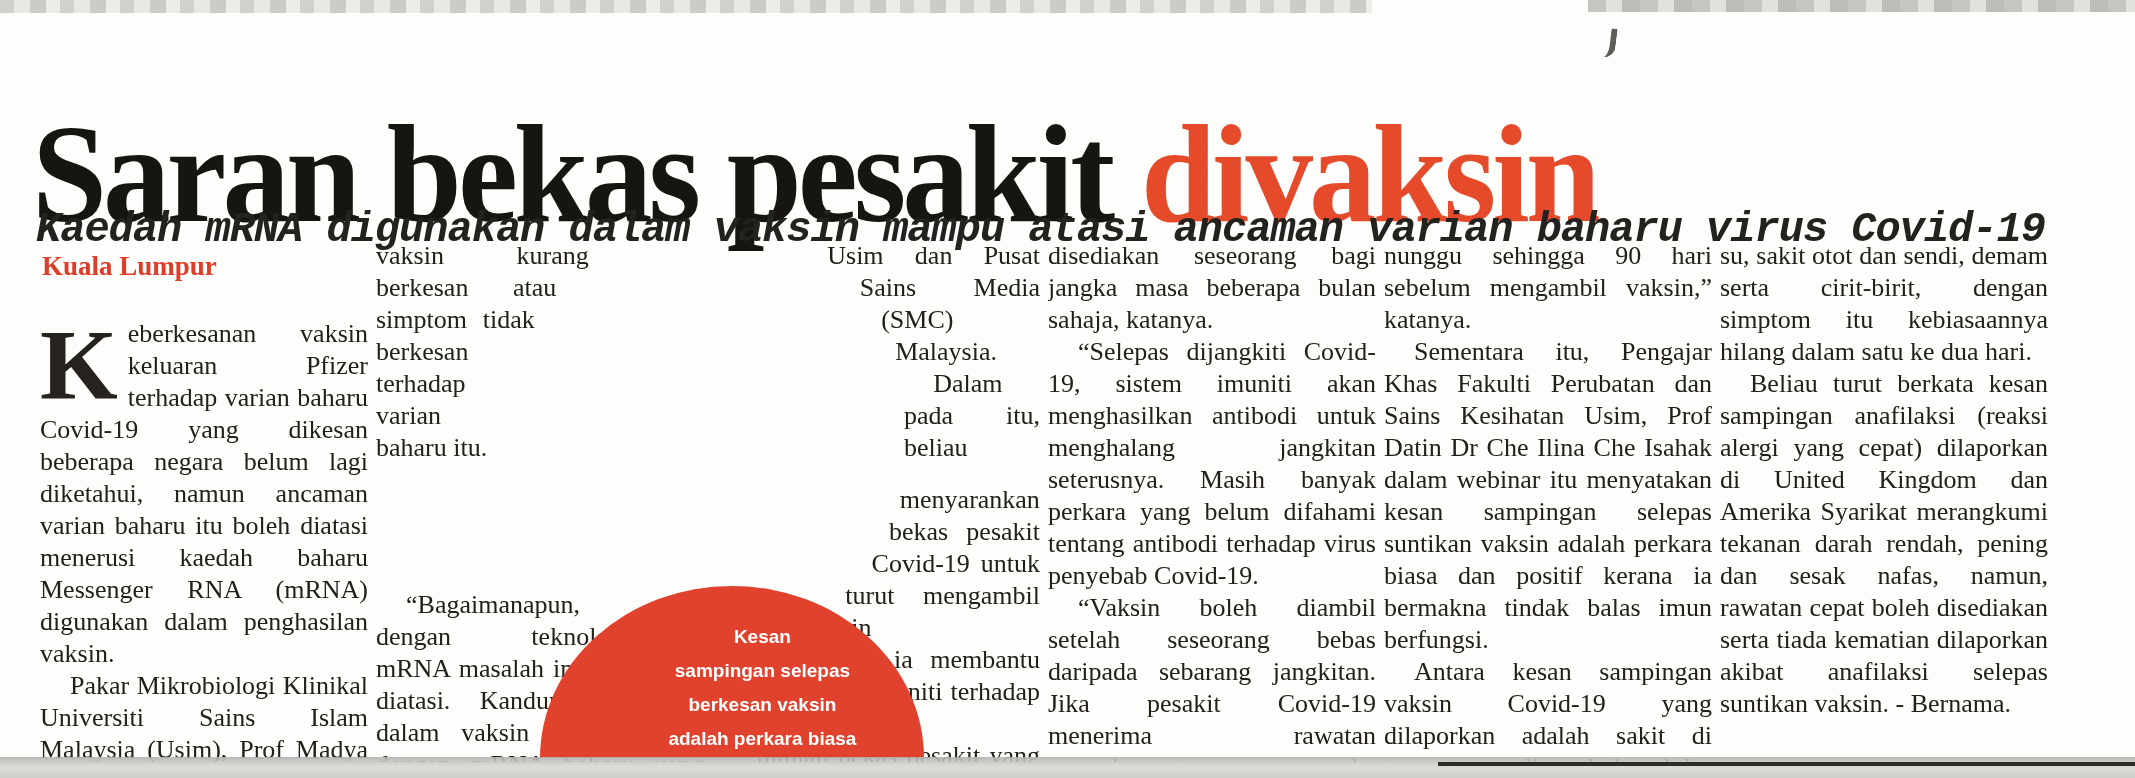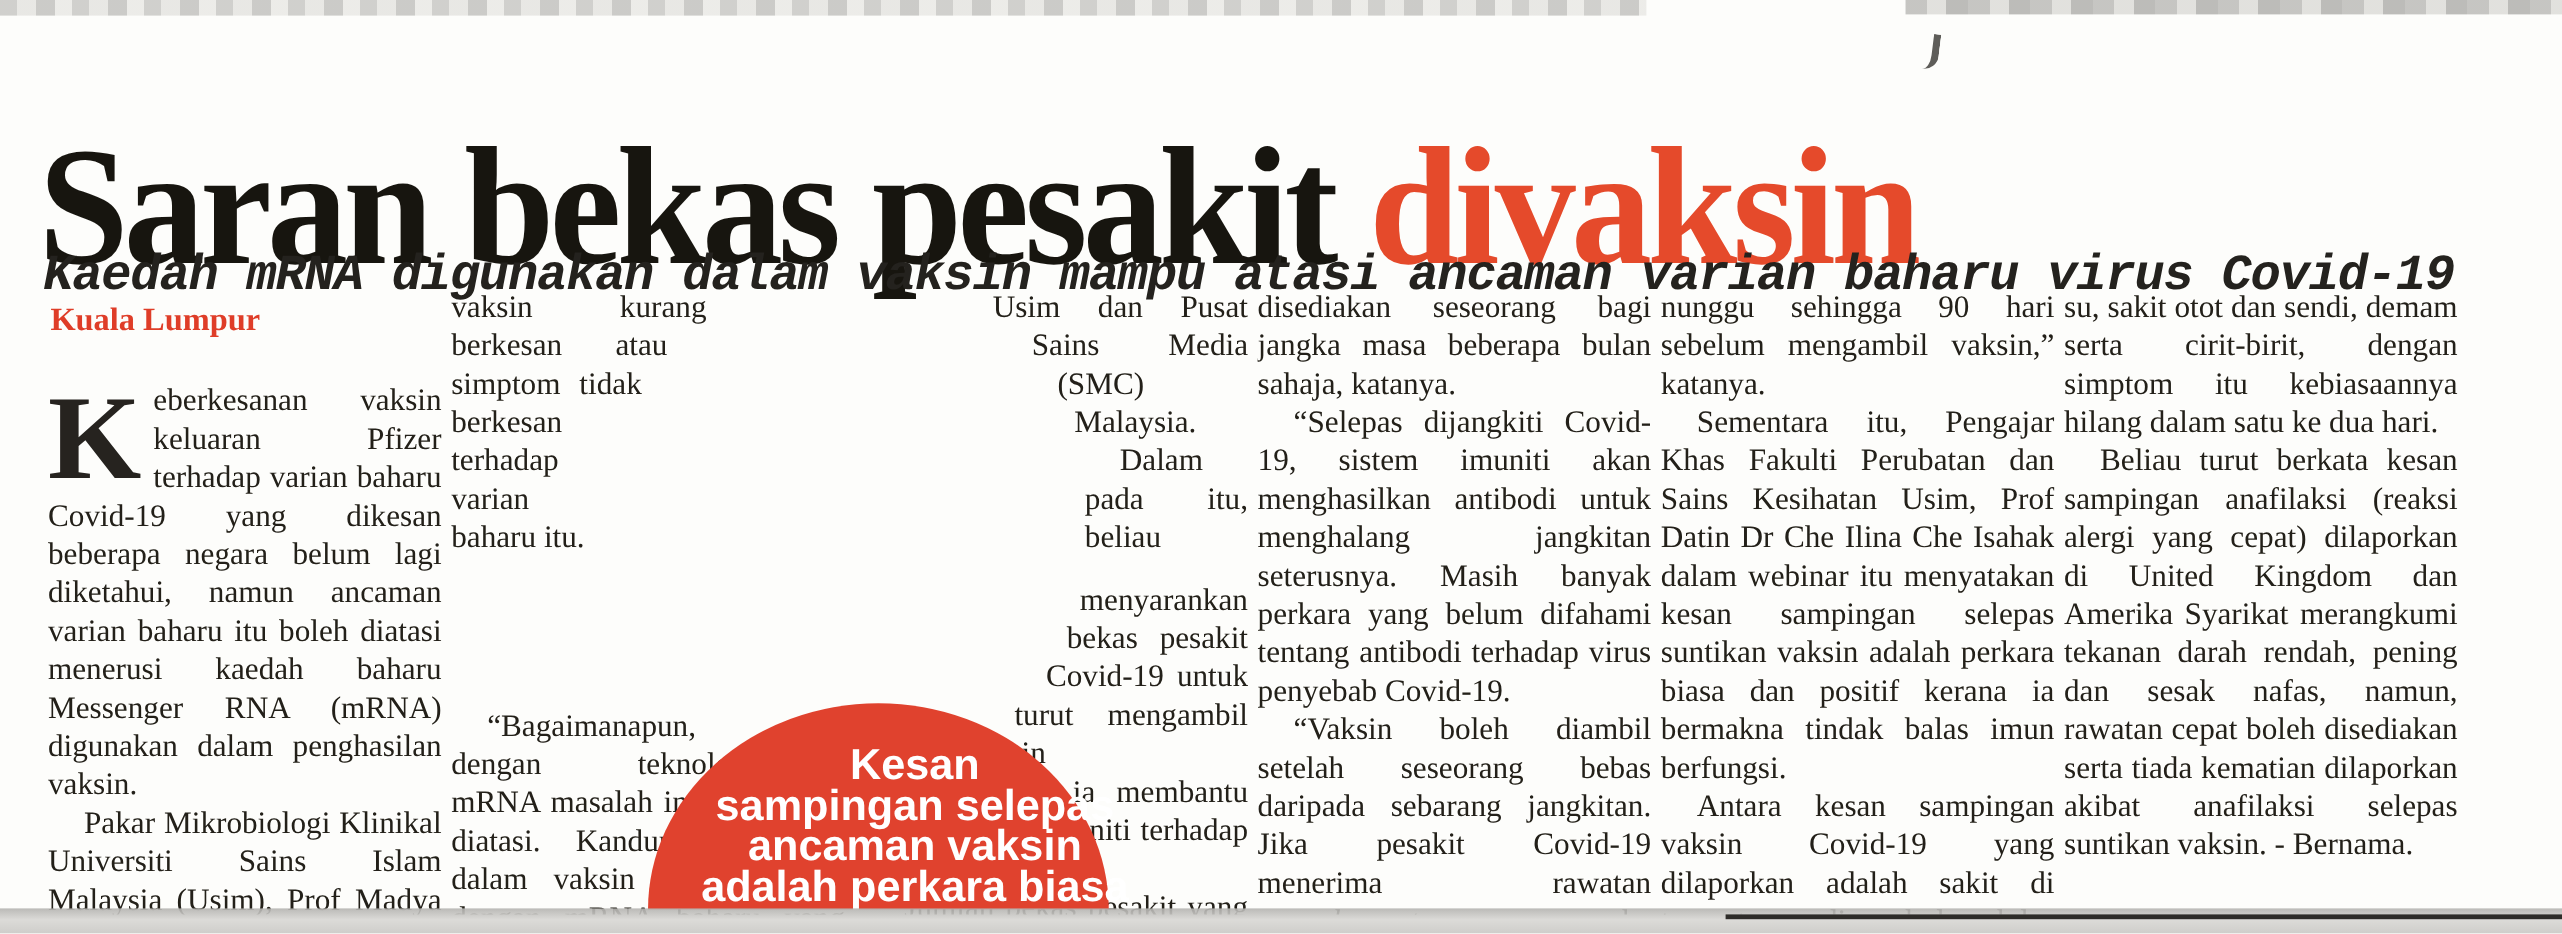--- a/index.html
+++ b/index.html
@@ -72,21 +72,21 @@
   
   .callout{
     position:absolute;left:540px;top:586px;width:384px;height:172px;
     background:var(--callout-bg);
     border-radius:192px 192px 0 0 / 172px 172px 0 0;
   }
   .callout-text{
     position:absolute;left:50%;bottom:2px;transform:translateX(-42%);
     width:380px;text-align:center;
     font-family:"Liberation Sans",sans-serif;font-weight:700;
-    font-size:36px;line-height:34px;color:var(--callout-text);
+    font-size:19px;line-height:34px;color:var(--callout-text);
   }
   .callout-text span{display:block;}
   
   .bottom-band{
     position:absolute;left:0;top:757px;width:2135px;height:21px;
     background:linear-gradient(180deg,#b3b2af 0%,#d8d7d4 45%,#c9c8c5 100%);
     opacity:.9;
   }
   .bottom-rule{position:absolute;left:1438px;top:762px;width:697px;height:4px;background:#2e2c29;}
 </style>
@@ -133,21 +133,21 @@
     <div class="col">
         <p>su, sakit otot dan sendi, demam serta cirit-birit, dengan simptom itu kebiasaannya hilang dalam satu ke dua hari.</p>
         <p class="ind">Beliau turut berkata kesan sampingan anafilaksi (reaksi alergi yang cepat) dilaporkan di United Kingdom dan Amerika Syarikat merangkumi tekanan darah rendah, pening dan sesak nafas, namun, rawatan cepat boleh disediakan serta tiada kematian dilaporkan akibat anafilaksi selepas suntikan vaksin. - Bernama.</p>
       </div>
   </div>
 
   <div class="callout">
     <div class="callout-text">
       <span>Kesan</span>
       <span>sampingan selepas</span>
-      <span>ancaman vaksin</span>
+      <span>berkesan vaksin</span>
       <span>adalah perkara biasa</span>
     </div>
   </div>
 
   <div class="bottom-band"></div>
   <div class="bottom-rule"></div>
 
 </div>
 
 </body></html>

